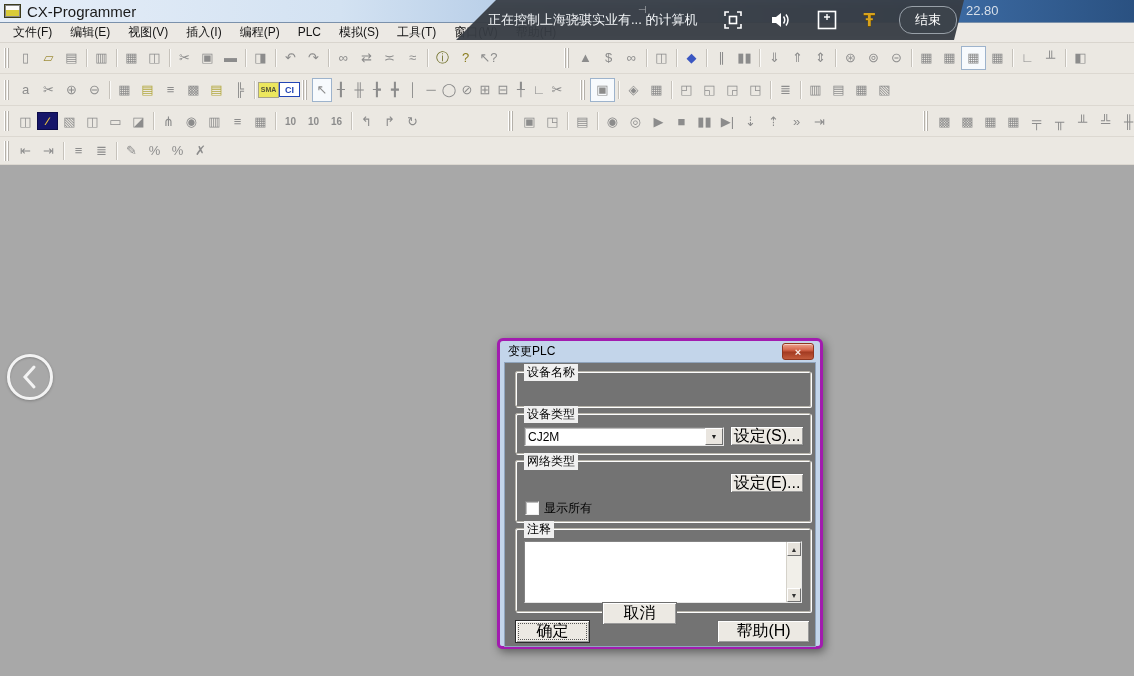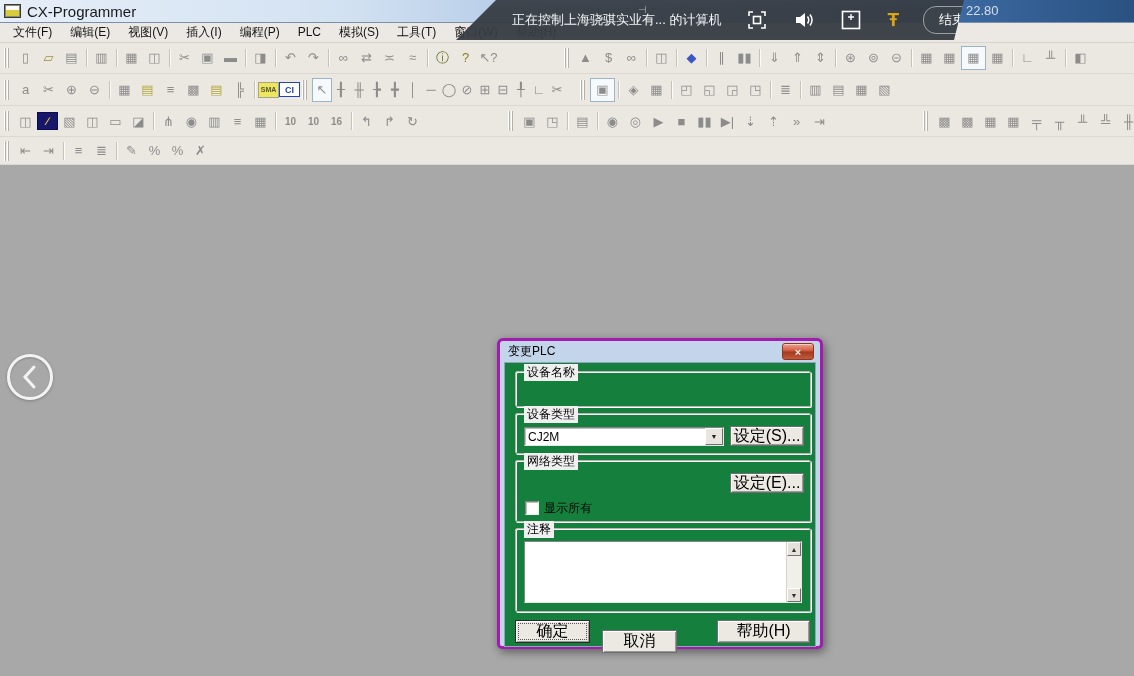--- a/index.html
+++ b/index.html
@@ -39,21 +39,21 @@
 
   
   .workspace{position:absolute;left:0;top:161px;right:0;bottom:0;background:#a8a8a8;}
 
   
   .overlay{position:absolute;left:456px;top:0;width:508px;height:40px;z-index:50;
     background:rgba(56,61,69,0.93);
     clip-path:polygon(40px 0,100% 0,calc(100% - 10px) 100%,0 100%);
     display:flex;align-items:center;color:#fff;
     filter:drop-shadow(0 2px 3px rgba(0,0,0,.35));}
-  .ov-text{margin-left:56px;font-size:13px;color:#f2f4f6;white-space:nowrap;}
+  .ov-text{margin-left:32px;font-size:13px;color:#f2f4f6;white-space:nowrap;}
   .ov-handle{position:absolute;left:182px;top:4px;font-size:10px;color:rgba(255,255,255,.55);}
   .ov-spacer{flex:1;}
   .ov-icon{margin-left:26px;display:flex;align-items:center;justify-content:center;width:22px;height:22px;}
   .ov-pin{color:#d8a31d;font-size:19px;font-weight:bold;text-shadow:0 1px 0 #6e4f00;}
   .ov-end{margin-left:24px;margin-right:14px;min-width:56px;height:26px;border-radius:13px;
     background:#3c434b;border:1px solid #98a0a8;color:#fff;font-size:13px;
     display:flex;align-items:center;justify-content:center;}
 
   
   .back-circle{position:absolute;left:7px;top:354px;width:46px;height:46px;border-radius:50%;
@@ -62,21 +62,21 @@
 
   
   .dialog{position:absolute;left:497px;top:338px;width:326px;height:311px;z-index:60;
     background:#c3d5ea;border:3px solid #a21caf;border-radius:6px 6px 5px 5px;
     box-shadow:2px 3px 10px rgba(0,0,0,.45);box-sizing:border-box;padding:0 4px 4px;}
   .dlg-title{height:21px;display:flex;align-items:center;padding:0 2px 0 4px;font-size:12px;color:#000;}
   .dlg-close{margin-left:auto;width:30px;height:15px;border-radius:3px;border:1px solid #90361f;
     background:linear-gradient(#eda28d 0%,#d4654a 40%,#a33b22 55%,#c25b3c 100%);
     color:#f7ece8;font-size:11px;font-weight:bold;display:flex;align-items:center;justify-content:center;
     box-shadow:inset 0 1px 0 rgba(255,255,255,.5);}
-  .dlg-client{position:relative;height:283px;background:#15803d;border:1px solid #90a4bc;font-size:12px;color:#000;}
+  .dlg-client{position:relative;height:283px;background:#737373;border:1px solid #90a4bc;font-size:12px;color:#000;}
 
   .grp{position:absolute;border:1px solid #b9b6ad;border-radius:2px;
     box-shadow:1px 1px 0 #fff, inset 1px 1px 0 #fdfdfd;}
   .grp-label{position:absolute;top:-8px;left:8px;background:#f0f0f0;padding:0 3px;font-size:12px;}
 
   .sunken{background:#fff;border:1px solid;border-color:#848484 #e6e6e6 #e6e6e6 #848484;
     box-shadow:inset 1px 1px 0 #bdbdbd;box-sizing:border-box;}
   .txt{position:absolute;left:8px;top:11px;width:196px;height:18px;display:flex;align-items:center;padding-left:2px;}
   .sel{background:#2e63c4;color:#fff;padding:0 2px;font-size:12px;}
 
@@ -394,21 +394,21 @@
           <div class="sb">
             <span class="sb-btn">▲</span>
             <span class="sb-btn">▼</span>
           </div>
         </div>
       </div>
 
       <div class="btn default" style="left:10px;top:257px;width:75px;height:23px;">
         <span>确定</span>
       </div>
-      <div class="btn" style="left:97px;top:267px;width:75px;height:23px;">
+      <div class="btn" style="left:97px;top:239px;width:75px;height:23px;">
         <span>取消</span>
       </div>
       <div class="btn" style="left:212px;top:257px;width:93px;height:23px;">
         <span>帮助(H)</span>
       </div>
 
     </div>
   </div>
 
 </div>

